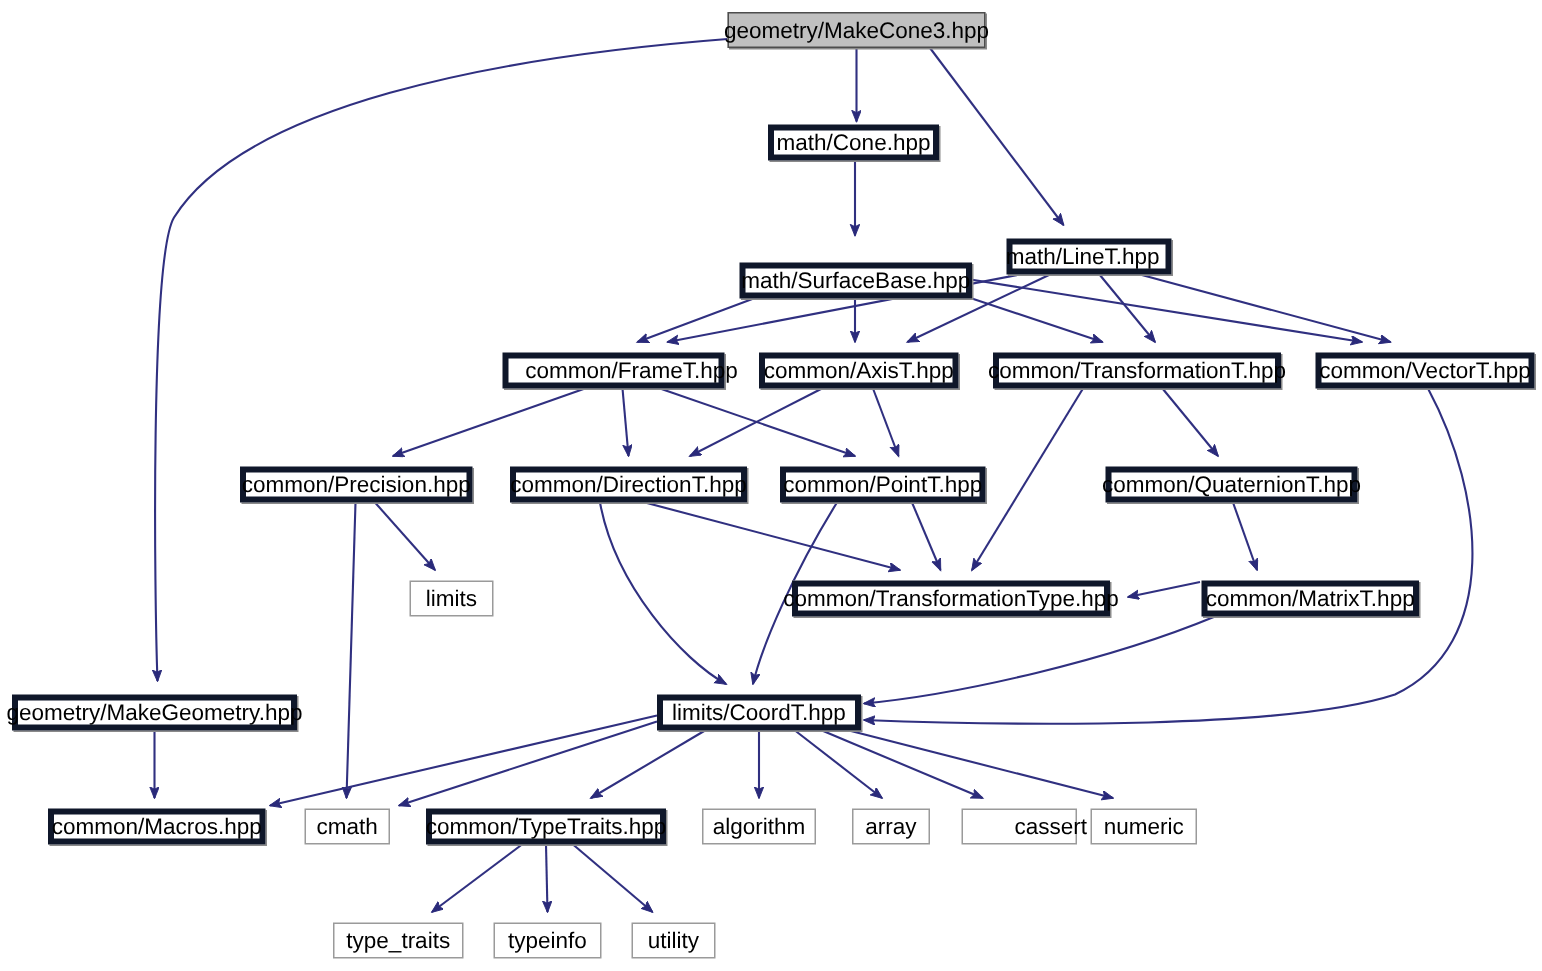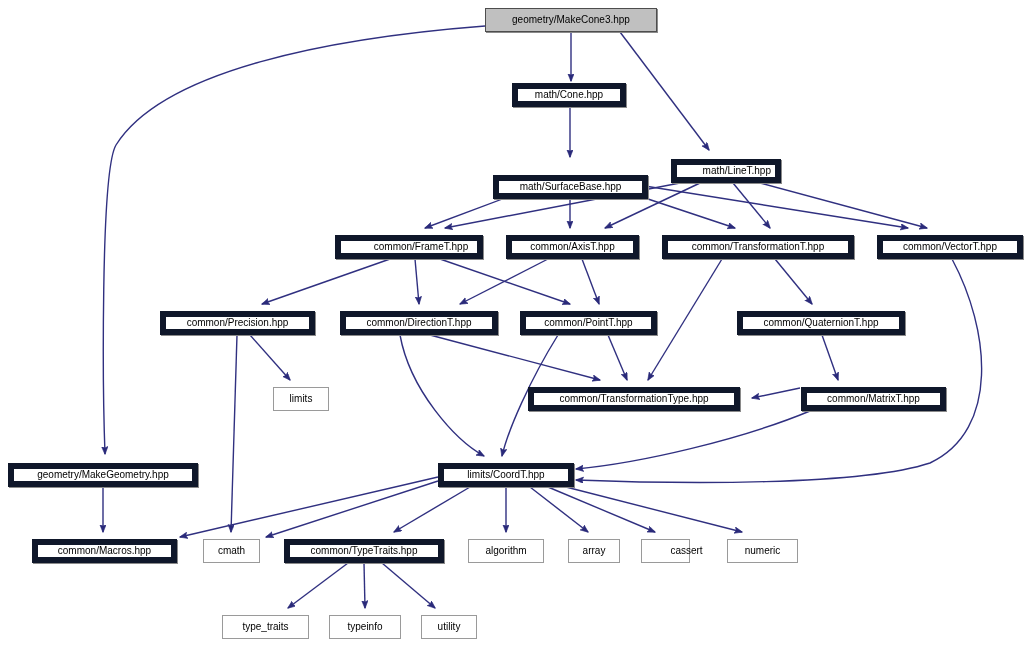--- a/index.html
+++ b/index.html
@@ -35,27 +35,27 @@
     stroke-width: 0.6px;
   }
   .node-box {
     position: absolute;
     box-sizing: border-box;
     display: flex;
     align-items: center;
     justify-content: center;
     background: #ffffff;
     border: 1px solid #9a9a9a;
-    font-size: 10px;
+    font-size: 15px;
     color: #000000;
     white-space: nowrap;
     letter-spacing: 0px;
   }
   .node-box.strong {
-    border: 6px solid #0f172a;
+    border: 4px solid #0f172a;
     box-shadow: 1px 1px 0 0 #8a8a8a;
   }
   .node-box.root {
     background: #c0c0c0;
     border: 1px solid #4d4d4d;
     box-shadow: 1px 1px 0 0 #8a8a8a;
   }
   .node-label {
     display: block;
     line-height: 1;
@@ -177,21 +177,21 @@
       </div>
       <div class="node-box strong" style="left: 284px; top: 539px; width: 160px; height: 24px;">
         <span class="node-label">common/TypeTraits.hpp</span>
       </div>
       <div class="node-box " style="left: 468px; top: 539px; width: 76px; height: 24px;">
         <span class="node-label">algorithm</span>
       </div>
       <div class="node-box " style="left: 568px; top: 539px; width: 52px; height: 24px;">
         <span class="node-label">array</span>
       </div>
-      <div class="node-box " style="left: 641px; top: 539px; width: 49px; height: 24px; padding-left: 42px;">
+      <div class="node-box " style="left: 641px; top: 539px; width: 77px; height: 24px; padding-left: 42px;">
         <span class="node-label">cassert</span>
       </div>
       <div class="node-box " style="left: 727px; top: 539px; width: 71px; height: 24px;">
         <span class="node-label">numeric</span>
       </div>
       <div class="node-box " style="left: 222px; top: 615px; width: 87px; height: 24px;">
         <span class="node-label">type_traits</span>
       </div>
       <div class="node-box " style="left: 329px; top: 615px; width: 72px; height: 24px;">
         <span class="node-label">typeinfo</span>

